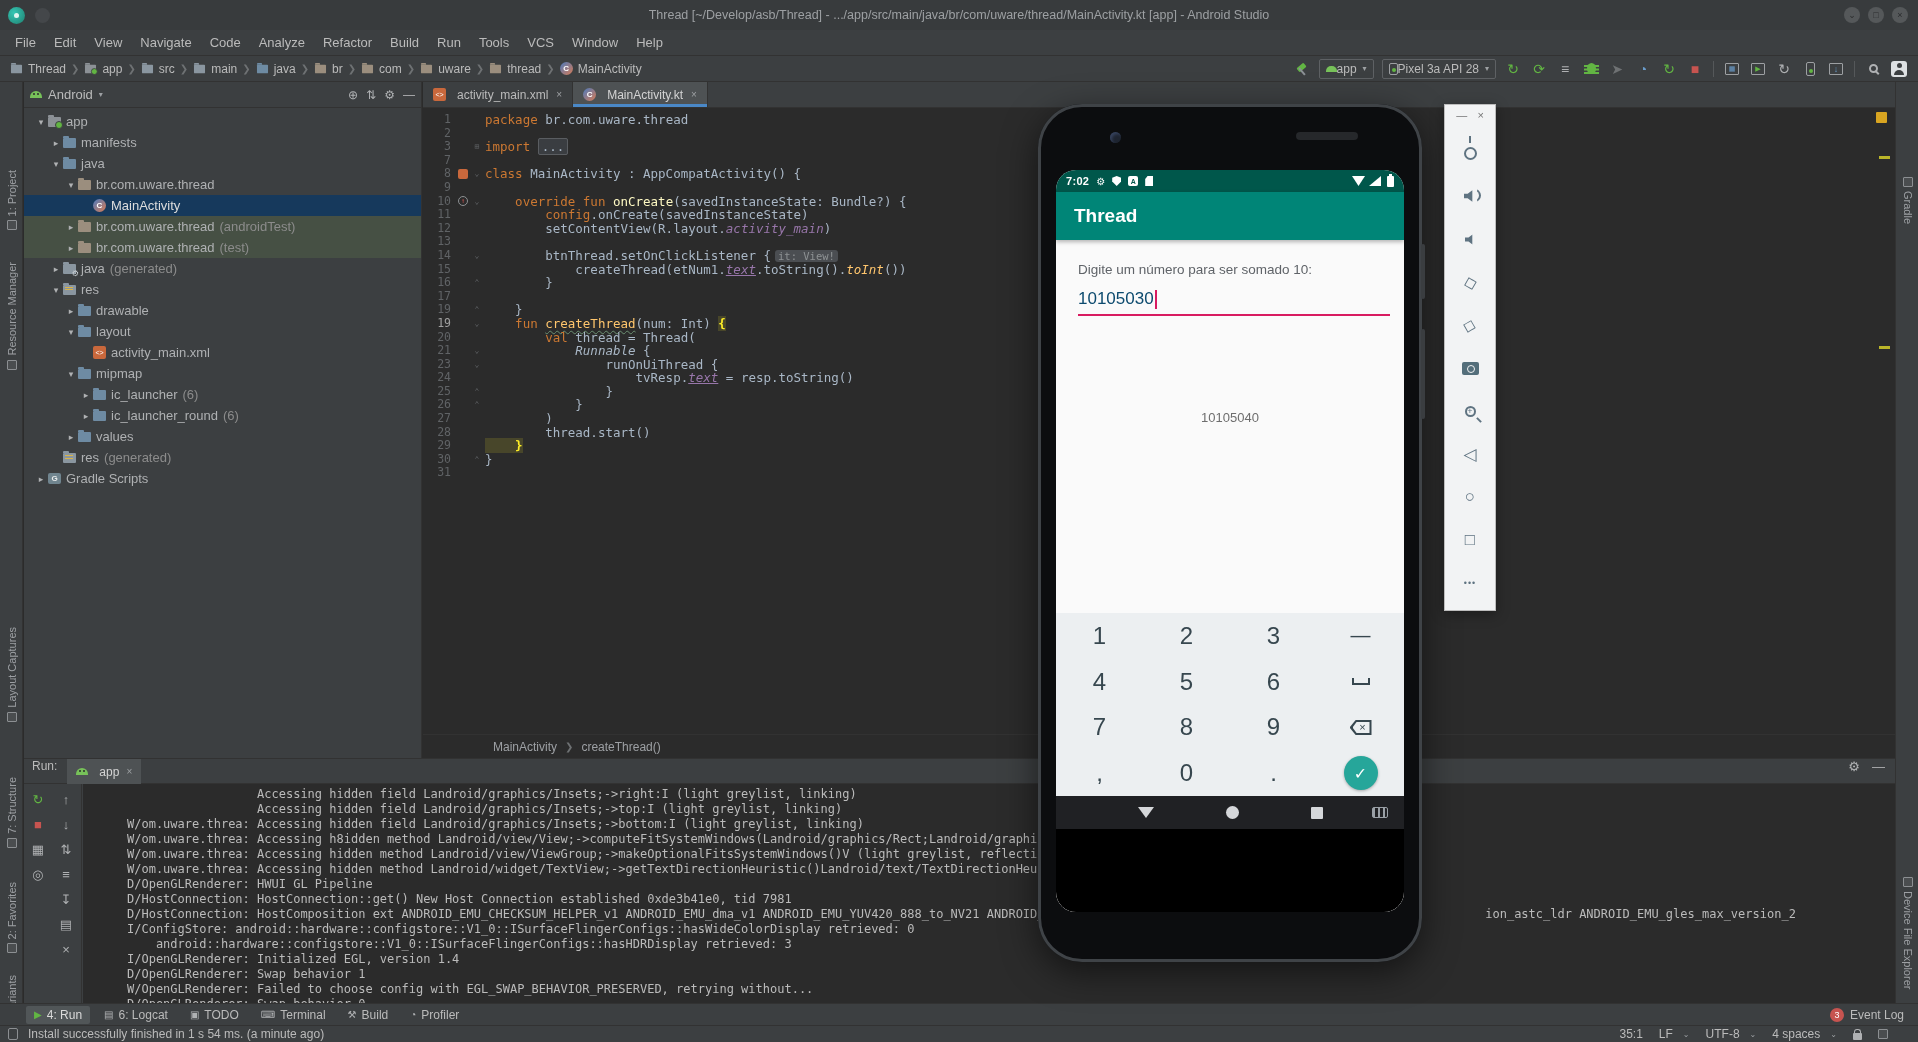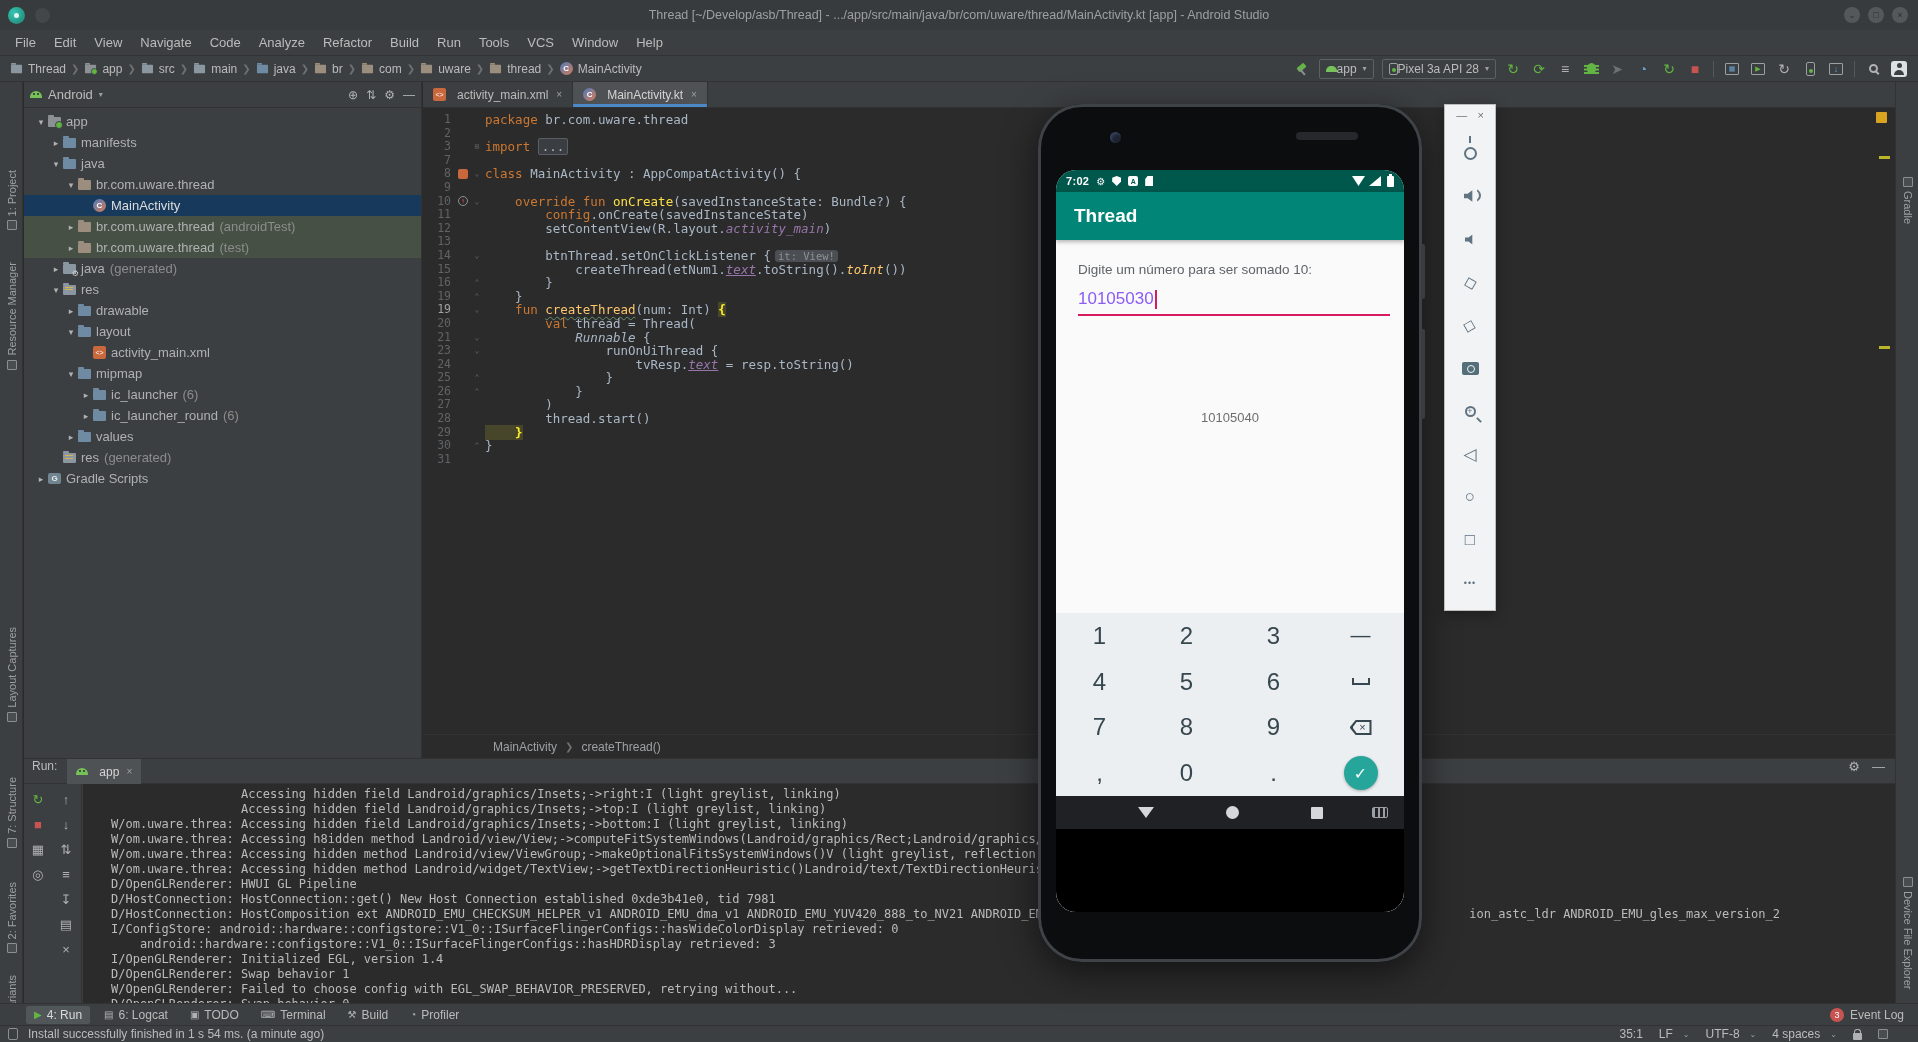--- a/index.html
+++ b/index.html
@@ -71,21 +71,21 @@
   #tabs{height:26px;background:#3C3F41;display:flex;border-bottom:1px solid #323232;}
   .tab{display:flex;align-items:center;gap:6px;padding:0 10px;font-size:12px;color:#BBBBBB;border-right:1px solid #323232;}
   .tab.active{background:#4E5254;color:#D4D4D4;box-shadow:inset 0 -3px 0 #4A88C7;}
   .tab-close{color:#9DA0A3;font-size:10px;margin-left:2px;}
   #code{position:relative;padding-top:5px;font-family:"DejaVu Sans Mono",monospace;font-size:12.5px;line-height:13.6px;}
   .cl{display:flex;height:13.6px;white-space:pre;}
   .cl .ln{width:32px;flex:none;text-align:right;color:#606366;padding-right:4px;font-size:11.5px;}
   .cl .gico{width:16px;flex:none;display:flex;align-items:center;justify-content:center;}
   .cl .gfold{width:12px;flex:none;color:#606366;font-size:8px;text-align:center;line-height:13.6px;}
   .cl .ct{padding-left:2px;}
-  .tk-kw{color:#CC7832;} .tk-pl{color:#A9B7C6;} .tk-fn{color:#fde047;}
+  .tk-kw{color:#CC7832;} .tk-pl{color:#A9B7C6;} .tk-fn{color:#fef9c3;}
   .tk-fnu{color:#FFC66D;text-decoration:underline wavy #6B8F71 1px;text-underline-offset:2px;}
   .tk-prop{color:#9876AA;font-style:italic;}
   .tk-propu{color:#9876AA;font-style:italic;text-decoration:underline;}
   .tk-ext{color:#FFC66D;font-style:italic;}
   .tk-num{color:#6897BB;} .tk-it{color:#A9B7C6;font-style:italic;}
   .tk-brace{color:#FFEF28;background:rgba(255,239,40,.14);font-weight:bold;}
   .tk-hint{background:#4B4E52;color:#8E9294;border-radius:3px;padding:0 3px;font-size:10.5px;margin-left:4px;}
   .tk-fold{background:#3A3D41;color:#A9B7C6;border:1px solid #5A5D61;border-radius:2px;padding:0 3px;}
   .g-layout{width:10px;height:10px;border-radius:2px;background:#C9683C;}
   .g-override{width:10px;height:10px;border:1px solid #8C8F92;border-radius:50%;color:#C75450;font-size:7px;display:flex;align-items:center;justify-content:center;}
@@ -98,21 +98,21 @@
   #runpanel{left:24px;top:758px;width:1871px;height:245px;background:#3C3F41;border-top:1px solid #323232;}
   #run-header{height:25px;display:flex;align-items:flex-start;padding-left:8px;border-bottom:1px solid #323232;}
   #run-label{color:#BBBBBB;font-size:12px;margin-right:10px;}
   #run-tab{display:flex;align-items:center;gap:5px;background:#4E5254;height:25px;padding:0 9px;font-size:12px;color:#D4D4D4;}
   #run-hdr-icons{margin-left:auto;margin-right:10px;display:flex;gap:12px;color:#AFB1B3;font-size:13px;}
   #run-icons{position:absolute;left:0;top:25px;width:58px;bottom:0;border-right:1px solid #323232;display:flex;}
   .ric-col{width:28px;display:flex;flex-direction:column;align-items:center;padding-top:6px;gap:7px;}
   .ric{width:18px;height:18px;display:flex;align-items:center;justify-content:center;font-size:13px;color:#AFB1B3;}
   #console{position:absolute;left:59px;top:25px;right:0;bottom:0;background:#2B2B2B;overflow:hidden;
            font-family:"DejaVu Sans Mono",monospace;font-size:12px;line-height:15px;color:#BBBBBB;padding:3px 0 0 28px;}
-  .con-line{white-space:pre;height:15px;}
+  .con-line{white-space:pre;height:15px;margin-left:16px;}
 
   
   #bottombar{left:0;top:1003px;width:1918px;height:22px;background:#3C3F41;border-top:1px solid #323232;display:flex;align-items:center;padding-left:26px;z-index:6;}
   .bb-item{display:flex;align-items:center;gap:5px;padding:2px 8px;font-size:12px;color:#BBBBBB;margin-right:6px;border-radius:2px;}
   .bb-item.active{background:#515658;color:#DADADA;}
   .bb-ic{font-size:10px;color:#AFB1B3;}
   .bb-ic.run{color:#62B543;}
   #eventlog{position:absolute;right:14px;display:flex;align-items:center;gap:6px;font-size:12px;}
   #evt-badge{width:14px;height:14px;border-radius:50%;background:#C75450;color:#fff;font-size:9px;display:flex;align-items:center;justify-content:center;}
   #statusbar{left:0;top:1025px;width:1918px;height:17px;background:#3C3F41;border-top:1px solid #323232;display:flex;align-items:center;font-size:12px;color:#BBBBBB;z-index:6;}
@@ -150,21 +150,21 @@
   .ps-abox{width:10px;height:10px;background:#fff;border-radius:2px;color:#00574B;font-size:7px;font-weight:bold;display:flex;align-items:center;justify-content:center;}
   .ps-sd{width:8px;height:10px;background:#fff;clip-path:polygon(30% 0,100% 0,100% 100%,0 100%,0 30%);}
   #p-status-right{margin-left:auto;display:flex;align-items:center;gap:4px;}
   .ps-wifi{width:13px;height:10px;background:#fff;clip-path:polygon(50% 100%,0 0,100% 0);}
   .ps-signal{width:12px;height:10px;background:#fff;clip-path:polygon(100% 0,100% 100%,0 100%);}
   .ps-batt{width:7px;height:11px;background:#fff;border-radius:1px;position:relative;margin-left:2px;}
   .ps-batt::before{content:'';position:absolute;top:-2px;left:2px;width:3px;height:2px;background:#fff;}
   #p-appbar{height:48px;background:#008577;display:flex;align-items:center;padding-left:18px;color:#fff;font-size:19px;font-weight:bold;box-shadow:0 2px 4px rgba(0,0,0,.28);position:relative;z-index:2;}
   #p-body{position:relative;flex:1;background:#FAFAFA;}
   #p-label{position:absolute;left:22px;top:22px;font-size:13.5px;color:#5F6368;}
-  #p-input{position:absolute;left:22px;top:46px;width:312px;height:26px;font-size:17px;color:#8b5cf6;display:flex;align-items:center;}
+  #p-input{position:absolute;left:22px;top:46px;width:312px;height:26px;font-size:17px;color:#0c4a6e;display:flex;align-items:center;}
   #p-cursor{width:2px;height:19px;background:#D81B60;margin-left:1px;}
   #p-underline{position:absolute;left:22px;top:74px;width:312px;height:2px;background:#D81B60;}
   #p-button{position:absolute;left:22px;top:87px;width:312px;height:31px;background:#D8D8D8;border-radius:2px;box-shadow:0 1px 2px rgba(0,0,0,.3);
             display:flex;align-items:center;justify-content:center;font-size:13px;font-weight:bold;color:#3C3C3C;letter-spacing:.6px;}
   #p-result{position:absolute;left:0;top:170px;width:100%;text-align:center;font-size:13px;color:#6E6E6E;}
   #p-keypad{position:absolute;left:0;top:373px;width:100%;height:183px;background:#ECEFF1;display:grid;grid-template-columns:repeat(4,1fr);grid-template-rows:repeat(4,1fr);align-items:center;justify-items:center;}
   .pk{font-size:24px;color:#37474F;font-weight:400;display:flex;align-items:center;justify-content:center;}
   .pk-minus{font-size:20px;}
   .pk-space{width:18px;height:7px;border:2px solid #37474F;border-top:none;}
   .pk-bksp{width:22px;height:15px;background:#37474F;clip-path:polygon(28% 0,100% 0,100% 100%,28% 100%,0 50%);position:relative;display:flex;align-items:center;justify-content:center;}
@@ -556,20 +556,21 @@
         <div class="cl"><span class="ln">7</span><span class="gico"></span><span class="gfold"></span><span class="ct"></span></div>
         <div class="cl"><span class="ln">8</span><span class="gico"><span class="g-layout"></span></span><span class="gfold">⌄</span><span class="ct"><span class="tk-kw">class </span><span class="tk-pl">MainActivity : AppCompatActivity() {</span></span></div>
         <div class="cl"><span class="ln">9</span><span class="gico"></span><span class="gfold"></span><span class="ct"></span></div>
         <div class="cl"><span class="ln">10</span><span class="gico"><span class="g-override">↑</span></span><span class="gfold">⌄</span><span class="ct"><span class="tk-pl">    </span><span class="tk-kw">override fun </span><span class="tk-fn">onCreate</span><span class="tk-pl">(savedInstanceState: Bundle?) {</span></span></div>
         <div class="cl"><span class="ln">11</span><span class="gico"></span><span class="gfold"></span><span class="ct"><span class="tk-pl">        </span><span class="tk-kw">config</span><span class="tk-pl">.onCreate(savedInstanceState)</span></span></div>
         <div class="cl"><span class="ln">12</span><span class="gico"></span><span class="gfold"></span><span class="ct"><span class="tk-pl">        setContentView(R.layout.</span><span class="tk-prop">activity_main</span><span class="tk-pl">)</span></span></div>
         <div class="cl"><span class="ln">13</span><span class="gico"></span><span class="gfold"></span><span class="ct"></span></div>
         <div class="cl"><span class="ln">14</span><span class="gico"></span><span class="gfold">⌄</span><span class="ct"><span class="tk-pl">        btnThread.setOnClickListener {</span><span class="tk-hint">it: View!</span></span></div>
         <div class="cl"><span class="ln">15</span><span class="gico"></span><span class="gfold"></span><span class="ct"><span class="tk-pl">            createThread(etNum1.</span><span class="tk-propu">text</span><span class="tk-pl">.toString().</span><span class="tk-ext">toInt</span><span class="tk-pl">())</span></span></div>
         <div class="cl"><span class="ln">16</span><span class="gico"></span><span class="gfold">⌃</span><span class="ct"><span class="tk-pl">        }</span></span></div>
+        <div class="cl"><span class="ln">17</span><span class="gico"></span><span class="gfold"></span><span class="ct"></span></div>
         <div class="cl"><span class="ln">19</span><span class="gico"></span><span class="gfold">⌃</span><span class="ct"><span class="tk-pl">    }</span></span></div>
         <div class="cl"><span class="ln" style="color: rgb(161, 161, 161);">19</span><span class="gico"></span><span class="gfold">⌄</span><span class="ct"><span class="tk-kw">    fun </span><span class="tk-fnu">createThread</span><span class="tk-pl">(num: Int) </span><span class="tk-brace">{</span></span></div>
         <div class="cl"><span class="ln">20</span><span class="gico"></span><span class="gfold"></span><span class="ct"><span class="tk-pl">        </span><span class="tk-kw">val</span><span class="tk-pl"> thread = Thread(</span></span></div>
         <div class="cl"><span class="ln">21</span><span class="gico"></span><span class="gfold">⌄</span><span class="ct"><span class="tk-pl">            </span><span class="tk-it">Runnable</span><span class="tk-pl"> {</span></span></div>
         <div class="cl"><span class="ln">23</span><span class="gico"></span><span class="gfold">⌄</span><span class="ct"><span class="tk-pl">                runOnUiThread {</span></span></div>
         <div class="cl"><span class="ln">24</span><span class="gico"></span><span class="gfold"></span><span class="ct"><span class="tk-pl">                    tvResp.</span><span class="tk-propu">text</span><span class="tk-pl"> = resp.toString()</span></span></div>
         <div class="cl"><span class="ln">25</span><span class="gico"></span><span class="gfold">⌃</span><span class="ct"><span class="tk-pl">                }</span></span></div>
         <div class="cl"><span class="ln">26</span><span class="gico"></span><span class="gfold">⌃</span><span class="ct"><span class="tk-pl">            }</span></span></div>
         <div class="cl"><span class="ln">27</span><span class="gico"></span><span class="gfold"></span><span class="ct"><span class="tk-pl">        )</span></span></div>
         <div class="cl"><span class="ln">28</span><span class="gico"></span><span class="gfold"></span><span class="ct"><span class="tk-pl">        thread.start()</span></span></div>

